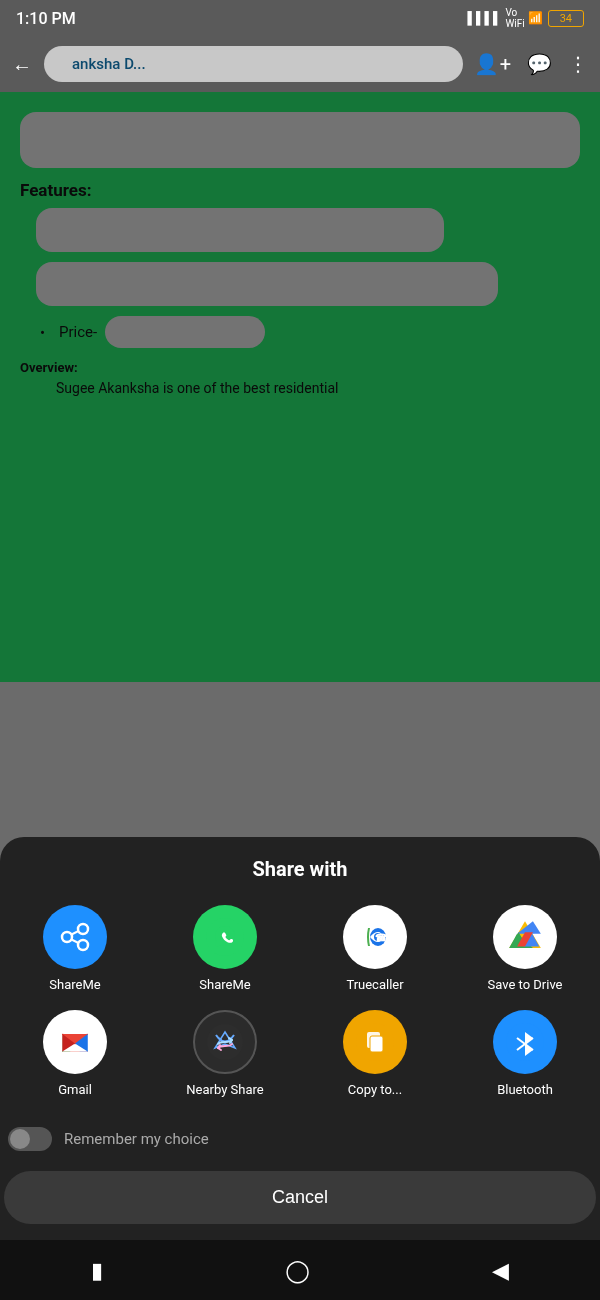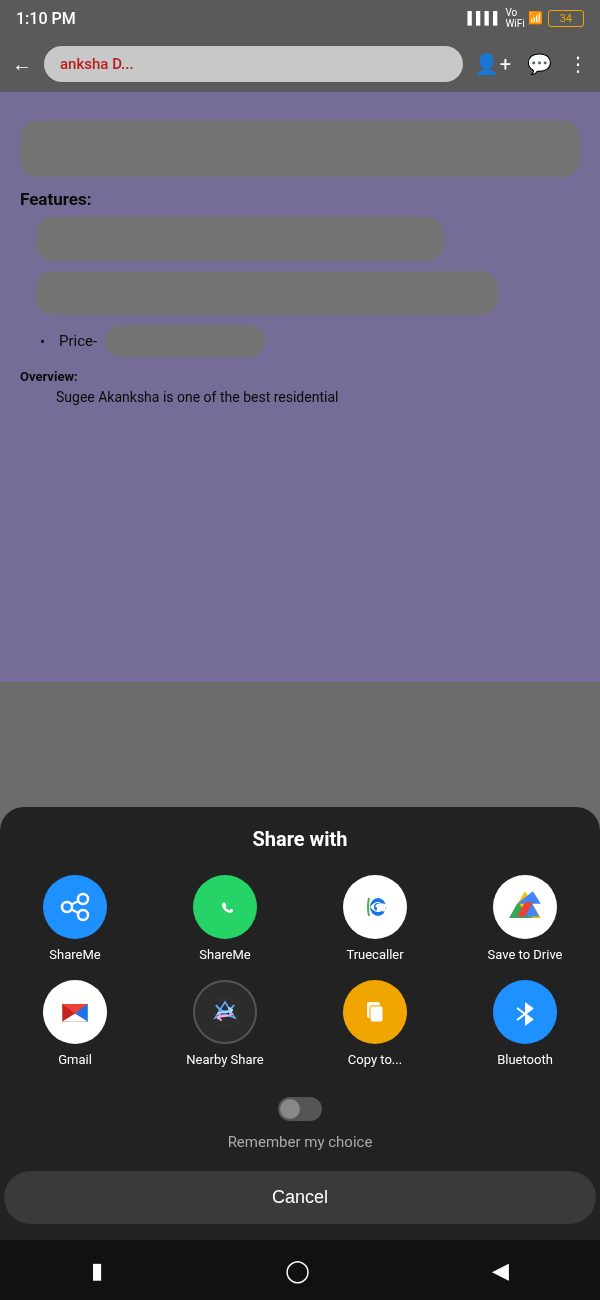--- a/index.html
+++ b/index.html
@@ -47,39 +47,40 @@
       flex: 1;
       background: #c8c8c8;
       height: 36px;
       border-radius: 18px;
       display: flex;
       align-items: center;
       padding: 0 16px;
       overflow: hidden;
     }
     .top-bar-title {
-      color: #b91c1c;
+      color: #0c4a6e;
       font-size: 15px;
       font-weight: 500;
+      margin-left: 12px;
     }
     .top-icons {
       display: flex;
       gap: 16px;
       color: white;
     }
     .icon-btn {
       color: white;
       font-size: 20px;
       cursor: pointer;
     }
 
     
     .content-area {
-      background: #c4b5fd;
-      padding: 29px 20px;
+      background: #22c55e;
+      padding: 20px 20px;
       position: relative;
     }
 
     .blurred-block {
       background: #c0c0c0;
       border-radius: 16px;
       height: 48px;
       margin-bottom: 12px;
     }
     .blurred-block-wide {
@@ -195,21 +196,20 @@
     .icon-copyto { background: #f0a500; }
     .icon-bluetooth { background: #1e90ff; }
 
     
     .remember-row {
       display: flex;
       align-items: center;
       gap: 12px;
       padding: 8px 4px;
       margin-bottom: 12px;
-      flex-direction: column;
     }
     .toggle {
       width: 44px;
       height: 24px;
       background: #555;
       border-radius: 12px;
       position: relative;
       cursor: pointer;
     }
     .toggle-knob {

